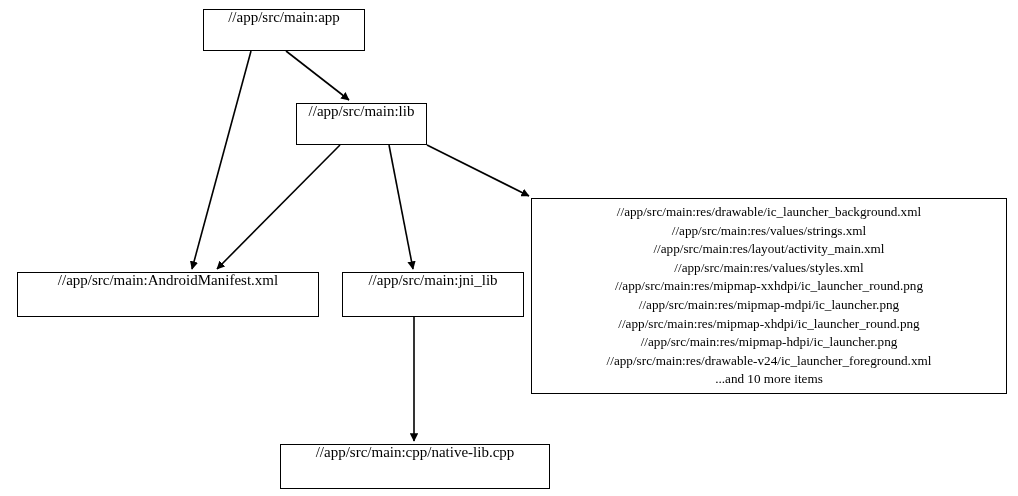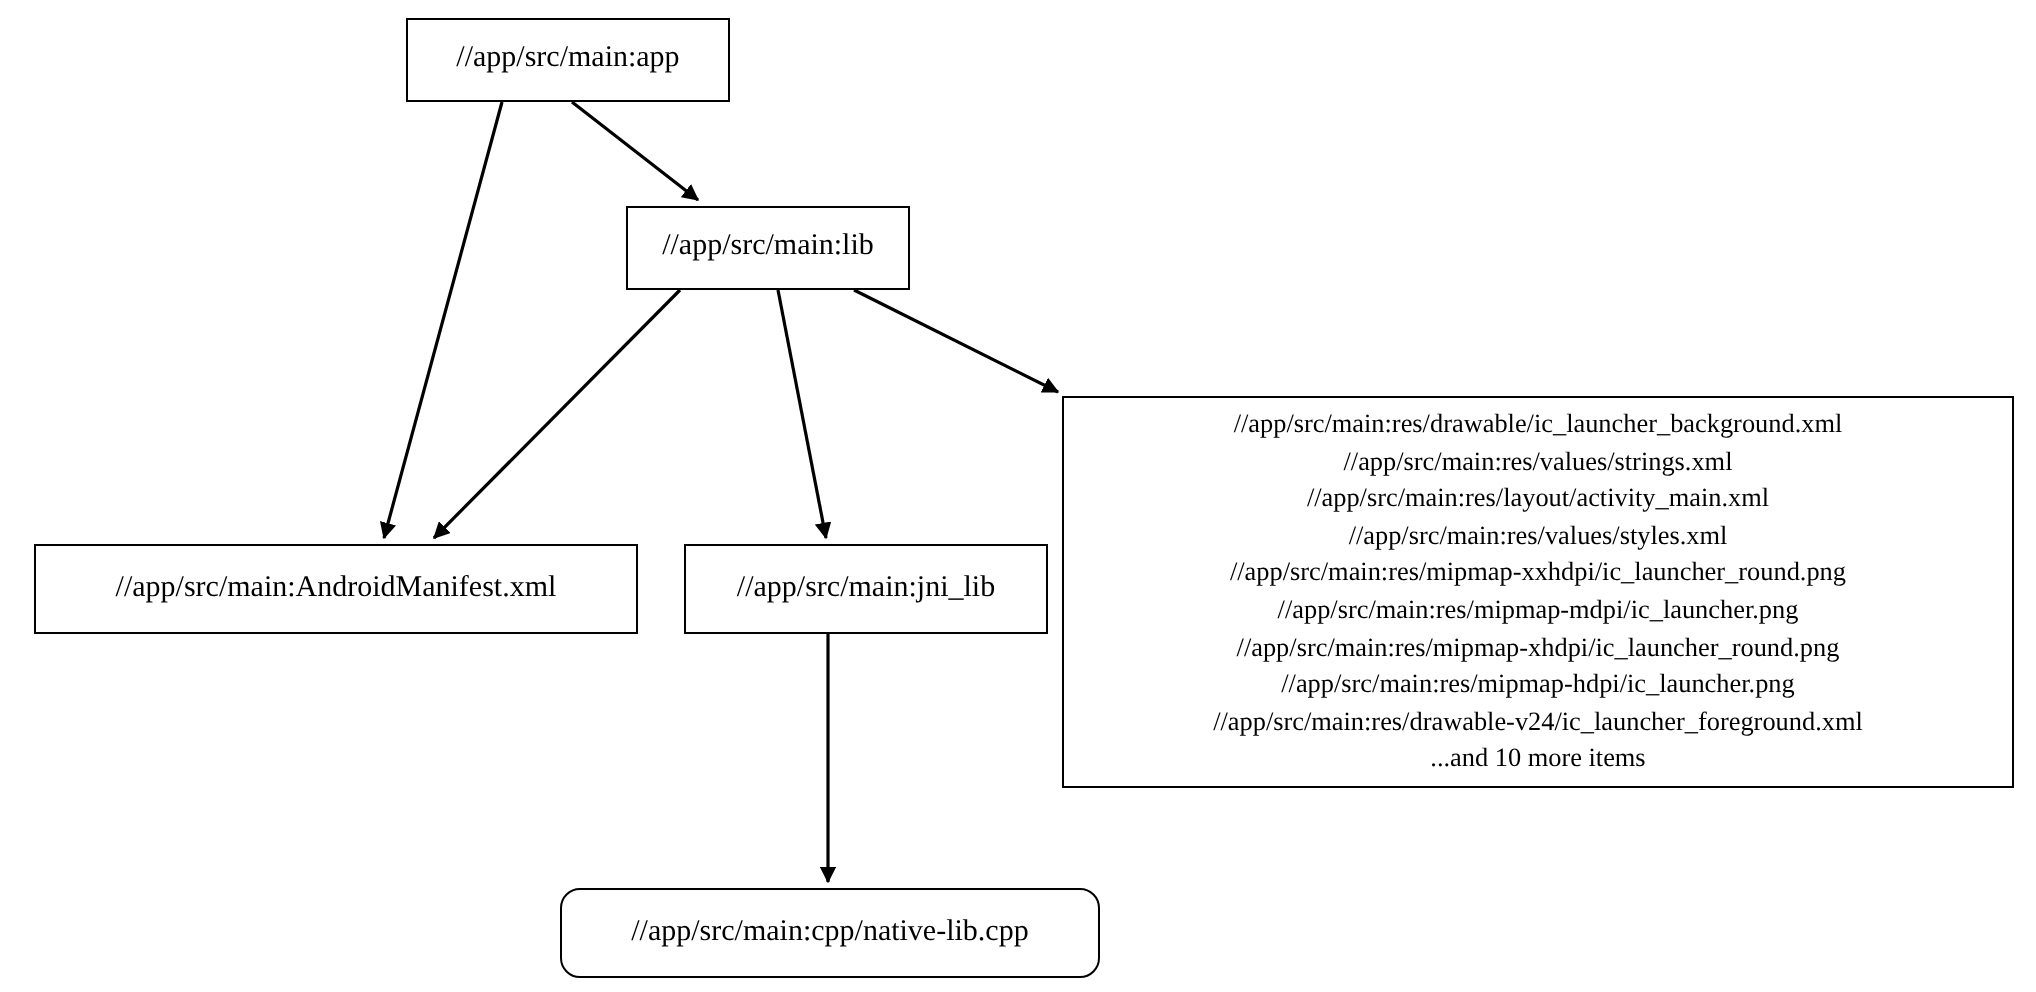--- a/index.html
+++ b/index.html
@@ -22,21 +22,21 @@
     width: 1018px;
     height: 496px;
     pointer-events: none;
   }
   .node {
     position: absolute;
     box-sizing: border-box;
     border: 1px solid #000000;
     background: #ffffff;
     display: flex;
-    align-items: center;
+    align-items: flex-start;
     justify-content: center;
     text-align: center;
     color: #000000;
     font-size: 15px;
     line-height: 1.02;
     white-space: pre;
   }
   .node-label {
     display: block;
     white-space: pre;
@@ -70,21 +70,21 @@
 
     <line x1="427" y1="145" x2="529" y2="196" stroke="#000000" stroke-width="1.6" marker-end="url(#arrow)"></line>
 
     <line x1="414" y1="317" x2="414" y2="441" stroke="#000000" stroke-width="1.6" marker-end="url(#arrow)"></line>
   </svg>
 
   <div class="node" style="left:203px; top:9px; width:162px; height:42px;">
     <span class="node-label">//app/src/main:app</span>
   </div>
 
-  <div class="node" style="left:313px; top:103px; width:142px; height:42px;">
+  <div class="node" style="left:296px; top:103px; width:131px; height:42px;">
     <span class="node-label">//app/src/main:lib</span>
   </div>
 
   <div class="node" style="left:4px; top:272px; width:302px; height:45px;margin-left:13px;">
     <span class="node-label">//app/src/main:AndroidManifest.xml</span>
   </div>
 
   <div class="node" style="left:325px; top:272px; width:182px; height:45px;margin-left:17px;">
     <span class="node-label">//app/src/main:jni_lib</span>
   </div>
@@ -95,17 +95,17 @@
 //app/src/main:res/layout/activity_main.xml
 //app/src/main:res/values/styles.xml
 //app/src/main:res/mipmap-xxhdpi/ic_launcher_round.png
 //app/src/main:res/mipmap-mdpi/ic_launcher.png
 //app/src/main:res/mipmap-xhdpi/ic_launcher_round.png
 //app/src/main:res/mipmap-hdpi/ic_launcher.png
 //app/src/main:res/drawable-v24/ic_launcher_foreground.xml
 ...and 10 more items</span>
   </div>
 
-  <div class="node" style="left:280px; top:444px; width:270px; height:45px;border-radius:10px;">
+  <div class="node" style="left:280px; top:444px; width:270px; height:45px;">
     <span class="node-label">//app/src/main:cpp/native-lib.cpp</span>
   </div>
 
 </div>
 
 </body></html>

